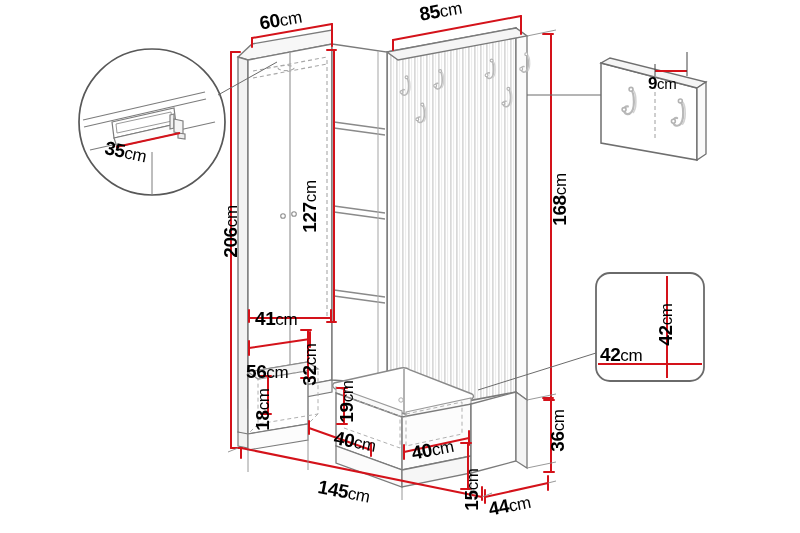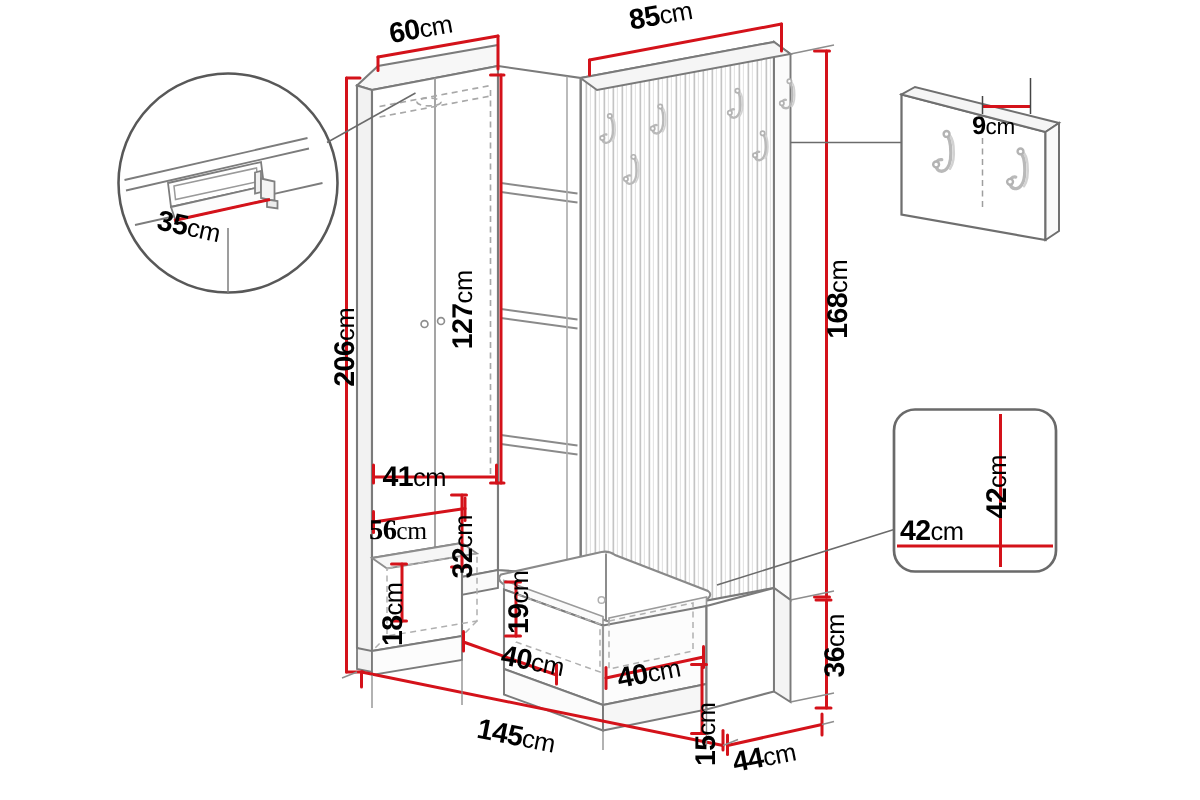--- a/index.html
+++ b/index.html
@@ -340,21 +340,21 @@
   </div>
 
   <div class="dim" style="left:533px; top:190px; transform:rotate(-90deg); transform-origin:center center;">
     <span class="num">168</span><span class="unit">cm</span>
   </div>
 
   <div class="dim" style="left:107px; top:138px; transform:rotate(12deg); transform-origin:left top;">
     <span class="num">35</span><span class="unit">cm</span>
   </div>
 
-  <div class="dim" style="left:246px; top:344px;font-family:Liberation Serif, serif;">
+  <div class="dim" style="left:246px; top:362px;">
     <span class="num">56</span><span class="unit">cm</span>
   </div>
 
   <div class="dim" style="left:288px; top:355px; transform:rotate(-90deg); transform-origin:center center;">
     <span class="num">32</span><span class="unit">cm</span>
   </div>
 
   <div class="dim" style="left:241px; top:400px; transform:rotate(-90deg); transform-origin:center center;">
     <span class="num">18</span><span class="unit">cm</span>
   </div>

